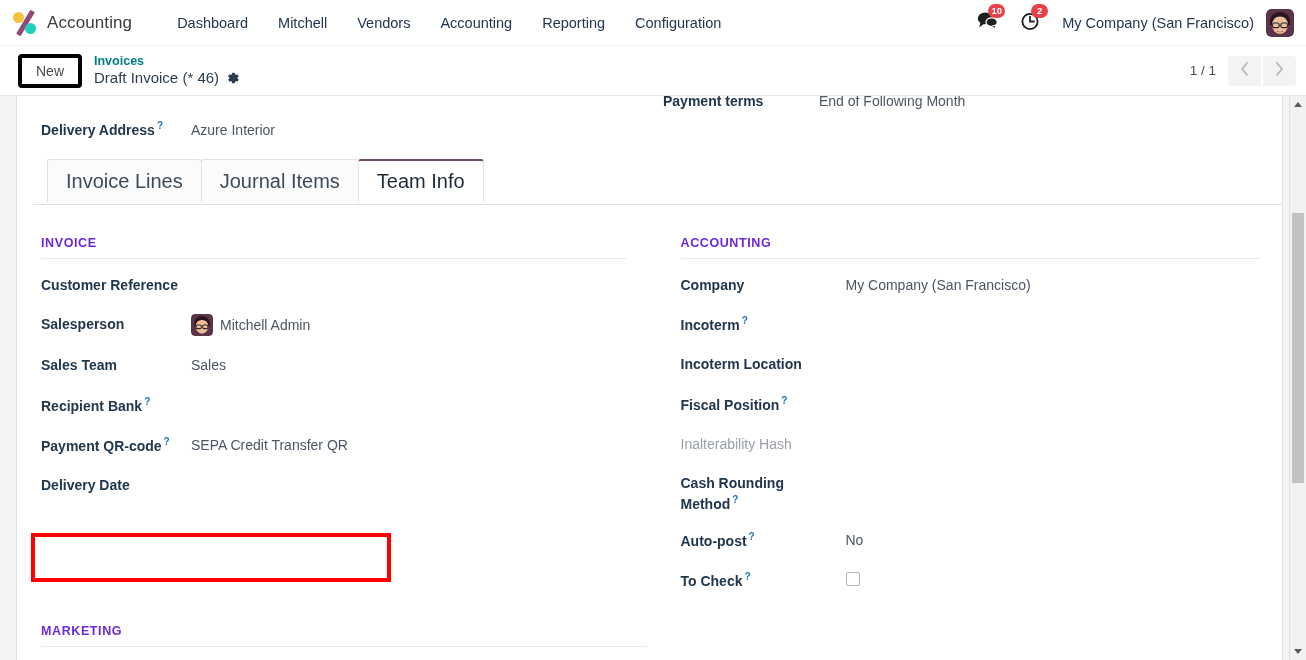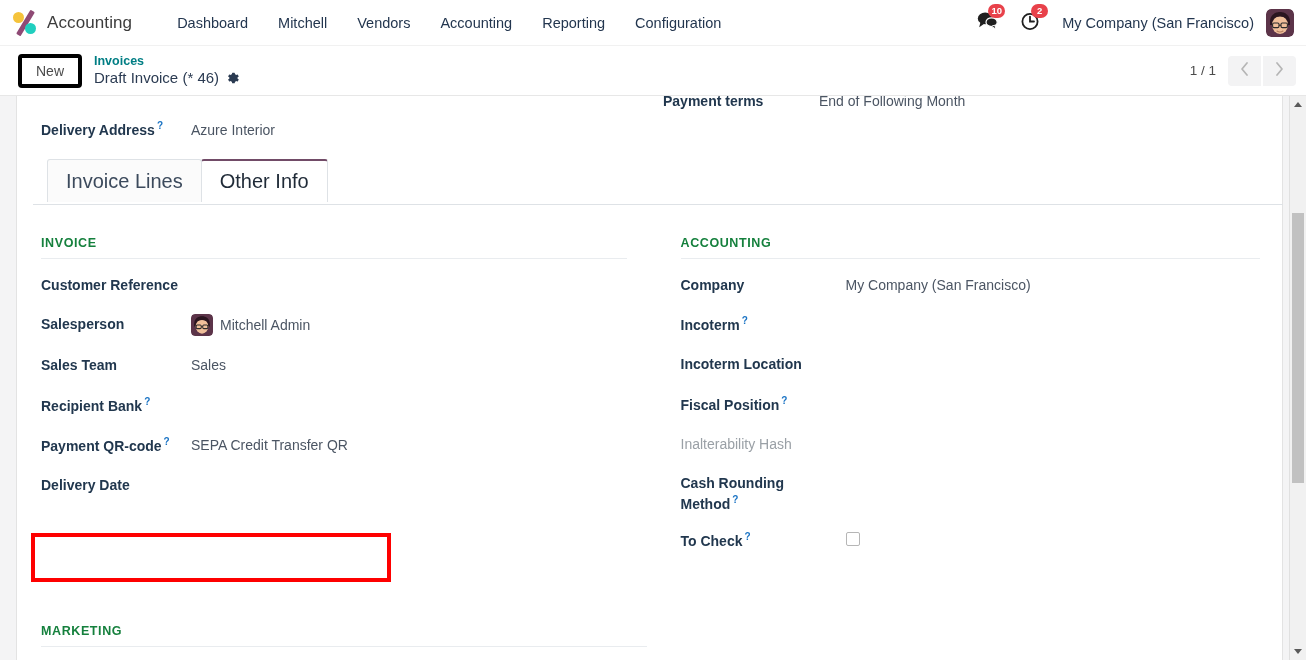--- a/index.html
+++ b/index.html
@@ -145,21 +145,21 @@
   }
 
   
   .cols {
     position: absolute; top: 140px; left: 0; width: 1267px;
     display: flex;
   }
   .col { width: 50%; padding: 0 24px; }
   .col.right { padding-left: 30px; }
   .sec-title {
-    font-size: 12.5px; font-weight: bold; color: #15803d;
+    font-size: 12.5px; font-weight: bold; color: #6d28d9;
     letter-spacing: .6px; padding-bottom: 8px;
     border-bottom: 1px solid #e9ecef;
     margin-bottom: 16px;
   }
   .frow { display: flex; align-items: flex-start; margin-bottom: 19px; }
   .frow .f-label { width: 150px; flex: 0 0 150px; line-height: 1.45; }
   .frow.right-col .f-label { width: 165px; flex: 0 0 165px; }
   .frow .f-val { flex: 1; line-height: 1.45; padding-top: 0px; }
   .val-avatar { display: flex; align-items: center; text-align: right; }
   .avatar-xs {
@@ -302,21 +302,22 @@
       </div>
       <div class="cut-row" style="left:646px; top:-3px; overflow:hidden; height:16px;">
         <span class="f-label" style="width:156px; display:inline-block;">Payment terms</span>
         <span class="f-val">End of Following Month</span>
       </div>
     </div>
 
     <div class="tab-rule"></div>
     <div class="tabs">
       <div class="tab">Invoice Lines</div>
-      <div class="tab active">Other Info</div>
+      <div class="tab">Journal Items</div>
+      <div class="tab active">Team Info</div>
     </div>
 
     <div class="cols">
 
       <div class="col">
         <div class="sec-title">INVOICE</div>
 
         <div class="frow">
           <span class="f-label">Customer Reference</span>
           <span class="f-val"></span>
@@ -386,20 +387,24 @@
         <div class="frow right-col">
           <span class="f-label muted">Inalterability Hash</span>
           <span class="f-val"></span>
         </div>
 
         <div class="frow right-col" style="margin-bottom:16px;">
           <span class="f-label" style="width:110px; flex:0 0 110px;"><span>Cash Rounding Method</span><sup class="help-q">?</sup></span>
           <span class="f-val"></span>
         </div>
 
+        <div class="frow right-col">
+          <span class="f-label"><span>Auto-post</span><sup class="help-q">?</sup></span>
+          <span class="f-val">No</span>
+        </div>
 
         <div class="frow right-col">
           <span class="f-label"><span>To Check</span><sup class="help-q">?</sup></span>
           <span class="f-val">
             <span class="cb"></span>
           </span>
         </div>
       </div>
     </div>
 

